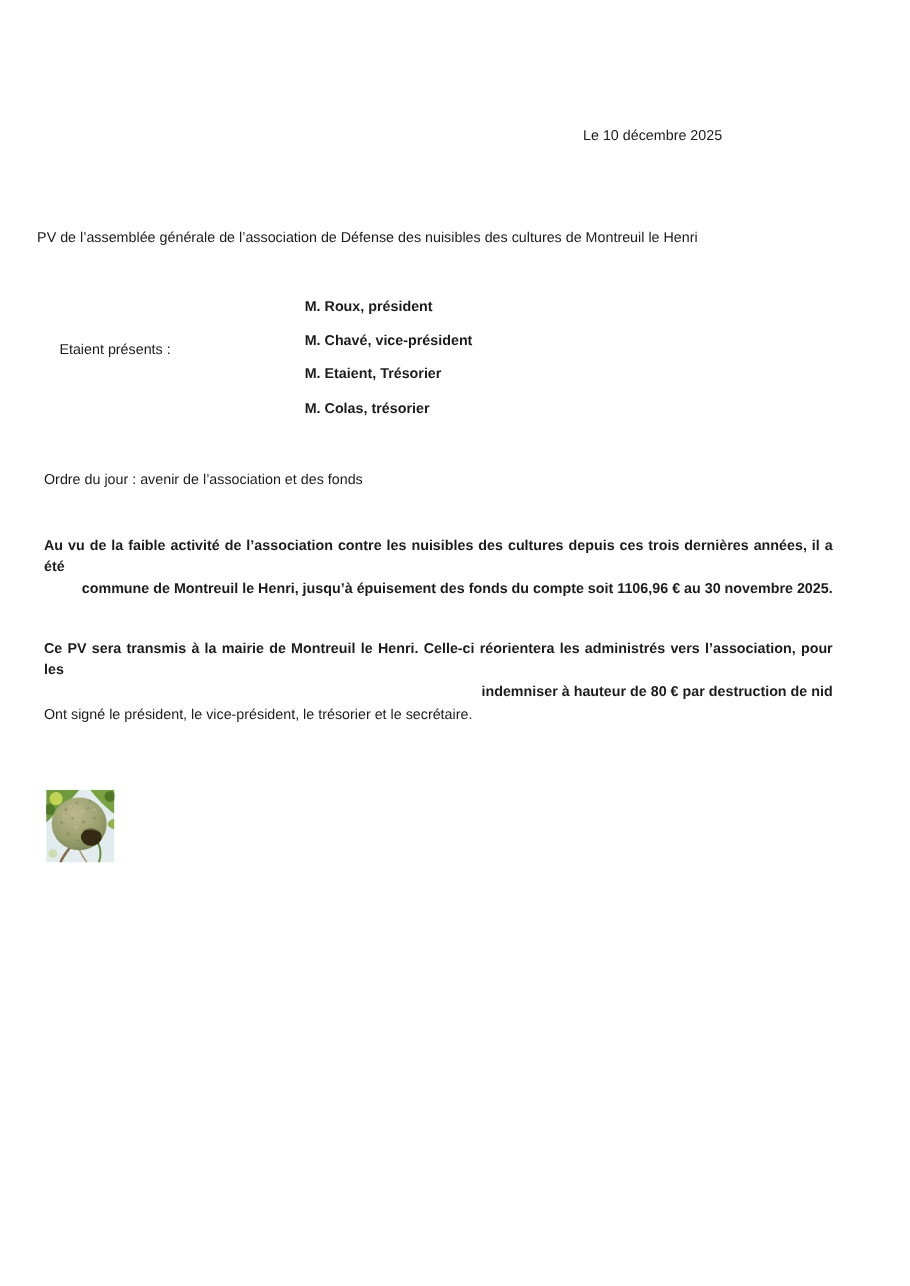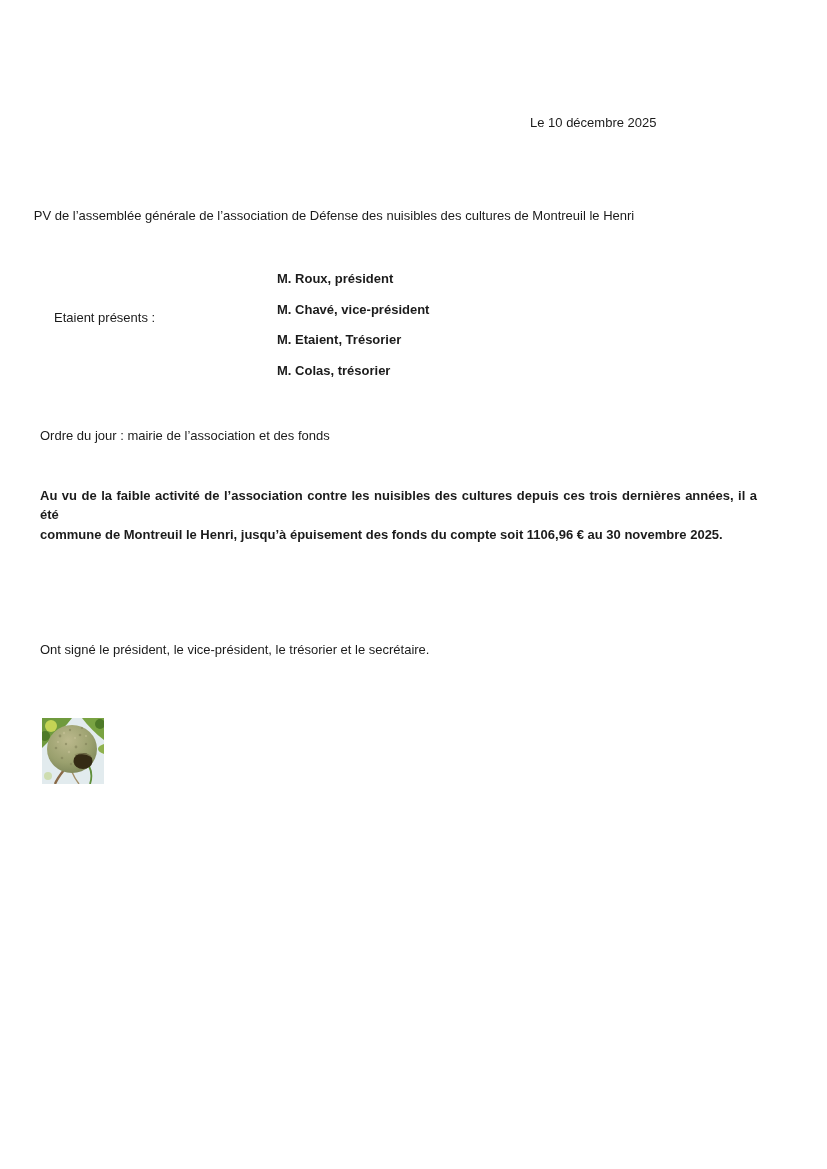--- a/index.html
+++ b/index.html
@@ -56,21 +56,21 @@
     width: 717px;
     line-height: 19.3px;
     font-weight: bold;
   }
   .para-1 { top: 486px; }
   .para-2 { top: 580px; }
   .jline {
     text-align: justify;
     text-align-last: justify;
   }
-  .lline { text-align: left; }
+  .lline { text-align: right; }
   .signature-line {
     left: 40px;
     top: 640px;
     line-height: 19px;
   }
   .nest-photo {
     left: 42px;
     top: 718px;
     width: 62px;
     height: 66px;
@@ -88,27 +88,31 @@
 
   <div class="abs attendees-label">Etaient présents :</div>
 
   <div class="abs attendees-list">
     <div class="attendee">M. Roux, président</div>
     <div class="attendee">M. Chavé, vice-président</div>
     <div class="attendee">M. Etaient, Trésorier</div>
     <div class="attendee">M. Colas, trésorier</div>
   </div>
 
-  <div class="abs agenda-line">Ordre du jour : mairie de l’association et des fonds</div>
+  <div class="abs agenda-line">Ordre du jour : avenir de l’association et des fonds</div>
 
   <div class="abs para para-1">
     <div class="jline">Au vu de la faible activité de l’association contre les nuisibles des cultures depuis ces trois dernières années, il a été</div>
     <div class="lline">commune de Montreuil le Henri, jusqu’à épuisement des fonds du compte soit 1106,96 € au 30 novembre 2025.</div>
   </div>
 
+  <div class="abs para para-2">
+    <div class="jline">Ce PV sera transmis à la mairie de Montreuil le Henri. Celle-ci réorientera les administrés vers l’association, pour les</div>
+    <div class="lline">indemniser à hauteur de 80 € par destruction de nid</div>
+  </div>
 
   <div class="abs signature-line">Ont signé le président, le vice-président, le trésorier et le secrétaire.</div>
 
   <div class="abs nest-photo">
     <svg width="62" height="66" viewBox="0 0 62 66" xmlns="http://www.w3.org/2000/svg">
       <defs>
         <radialGradient id="nestGrad" cx="0.42" cy="0.32" r="0.85">
           <stop offset="0" stop-color="#bcb98d"></stop>
           <stop offset="0.55" stop-color="#9aa06e"></stop>
           <stop offset="1" stop-color="#6f7a4f"></stop>

